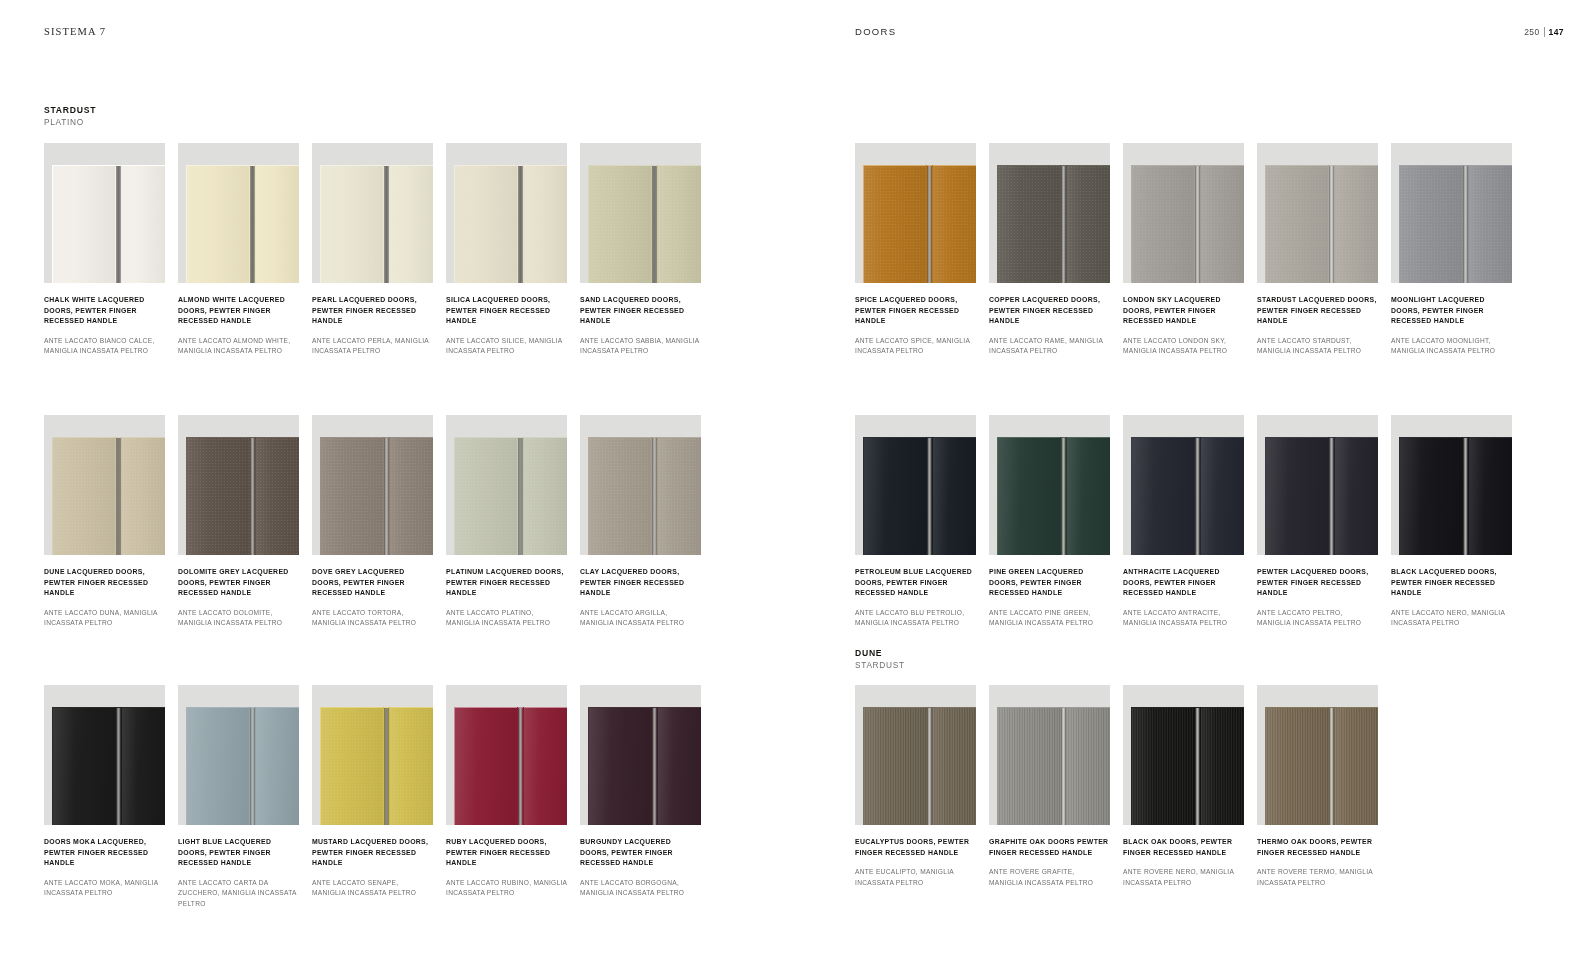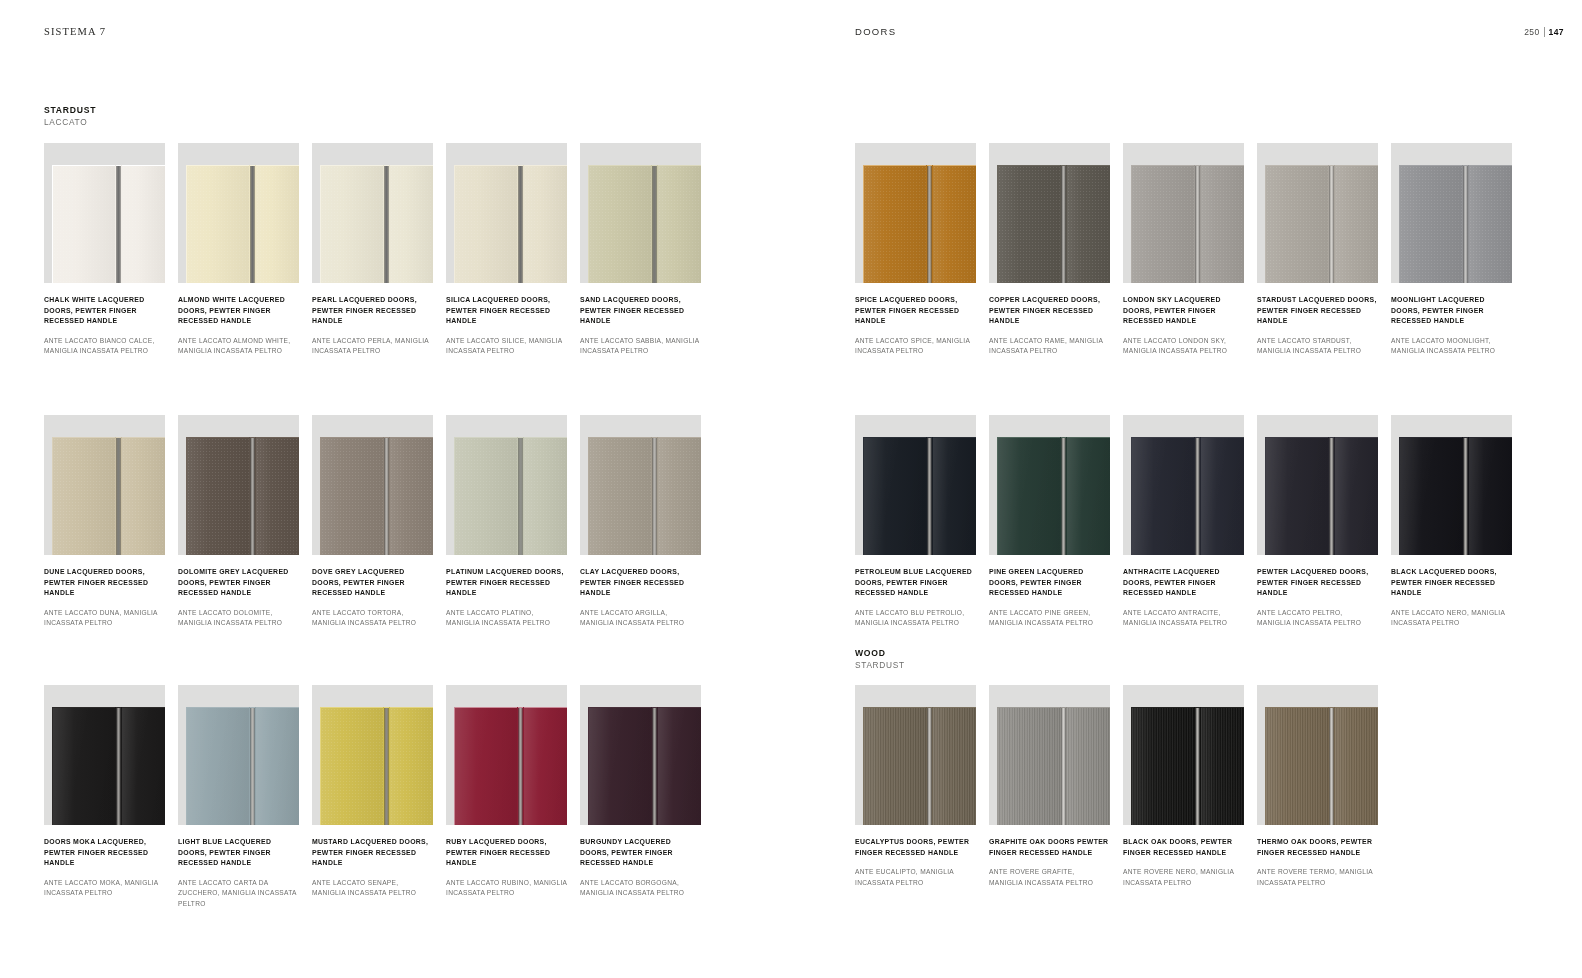--- a/index.html
+++ b/index.html
@@ -168,21 +168,21 @@
 <body>
 
 <div class="spread">
 
   <div class="page left">
 
     <div class="runhead">SISTEMA 7</div>
 
     <div class="section-head" style="left:44px; top:105px;">
       <div class="en">STARDUST</div>
-      <div class="it">LACCATO</div>
+      <div class="it">PLATINO</div>
     </div>
 
     <div class="grid" id="left-row-0" style="left:44px; top:143px;">
         <div class="cell">
           <div class="swatch" style="background: rgb(222, 222, 221);">
             <div class="carcass"></div>
             <div class="door">
               <div class="leaf l" style="background: rgb(242, 238, 232); border-top: 1px solid rgb(255, 255, 255); border-left: 1px solid rgb(255, 255, 255);">
                 <div class="grain" style="background-image: radial-gradient(rgba(255, 255, 255, 0.22) 0.6px, transparent 0.7px), radial-gradient(rgba(0, 0, 0, 0.1) 0.6px, transparent 0.7px); background-size: 3px 3px, 4px 4px; background-position: 0px 0px, 2px 1px; opacity: 0.5;"></div>
                 <div class="sheen" style="background-image: linear-gradient(90deg, rgba(255, 255, 255, 0.1) 0%, rgba(255, 255, 255, 0.02) 35%, rgba(0, 0, 0, 0.05) 100%);"></div>
@@ -695,21 +695,21 @@
                 <div class="sheen" style="background-image: linear-gradient(90deg, rgba(255, 255, 255, 0.1) 0%, rgba(255, 255, 255, 0.02) 35%, rgba(0, 0, 0, 0.05) 100%);"></div>
               </div>
             </div>
           </div>
           <div class="cap-en">BLACK LACQUERED DOORS, PEWTER FINGER RECESSED HANDLE</div>
           <div class="cap-it">ANTE LACCATO NERO, MANIGLIA INCASSATA PELTRO</div>
         </div>
       </div>
 
     <div class="section-head" style="left:64px; top:648px;">
-      <div class="en">WOOD</div>
+      <div class="en">DUNE</div>
       <div class="it">STARDUST</div>
     </div>
 
     <div class="grid" id="right-row-2" style="left:64px; top:685px;">
         <div class="cell">
           <div class="swatch" style="background: rgb(222, 222, 221);">
             <div class="carcass"></div>
             <div class="door">
               <div class="leaf l" style="background: rgb(109, 99, 82); border-top: 1px solid rgb(124, 114, 96); border-left: 1px solid rgb(124, 114, 96);">
                 <div class="grain" style="background-image: repeating-linear-gradient(90deg, rgba(255, 255, 255, 0.1) 0px, rgba(255, 255, 255, 0.1) 1px, rgba(0, 0, 0, 0.1) 1px, rgba(0, 0, 0, 0.1) 2px, rgba(255, 255, 255, 0.05) 2px, rgba(255, 255, 255, 0.05) 4px, rgba(0, 0, 0, 0.06) 4px, rgba(0, 0, 0, 0.06) 5px); opacity: 0.8;"></div>

